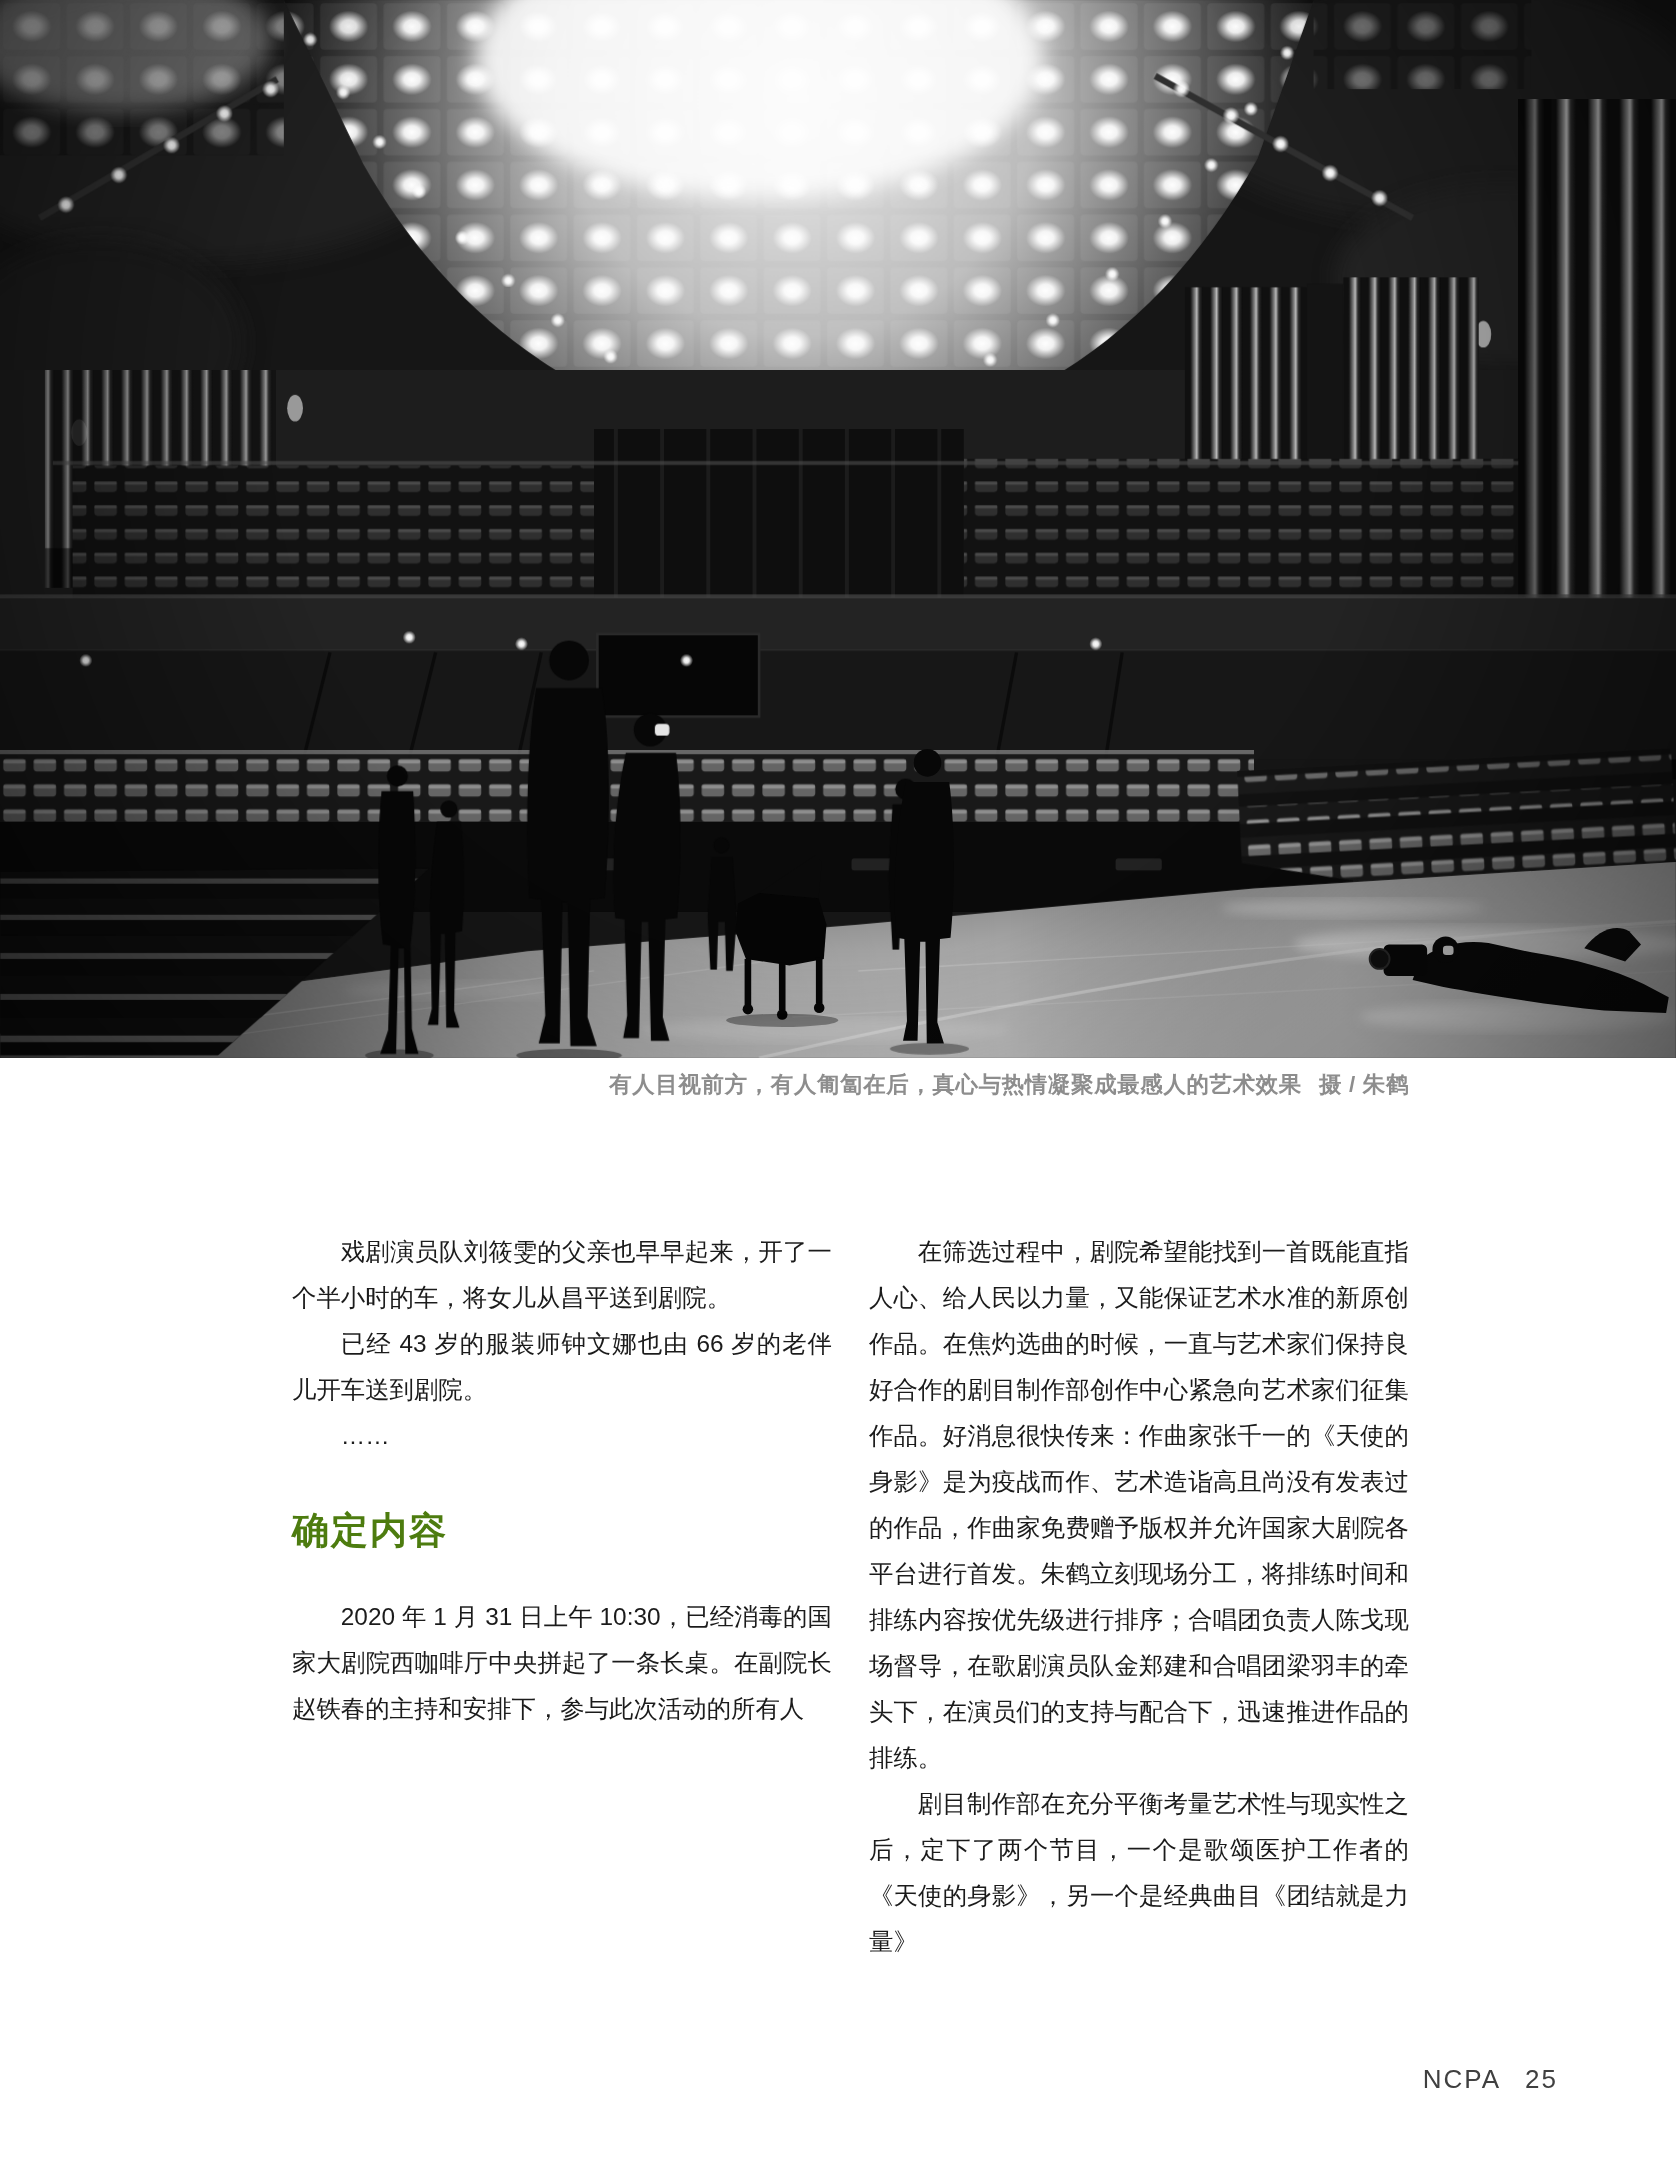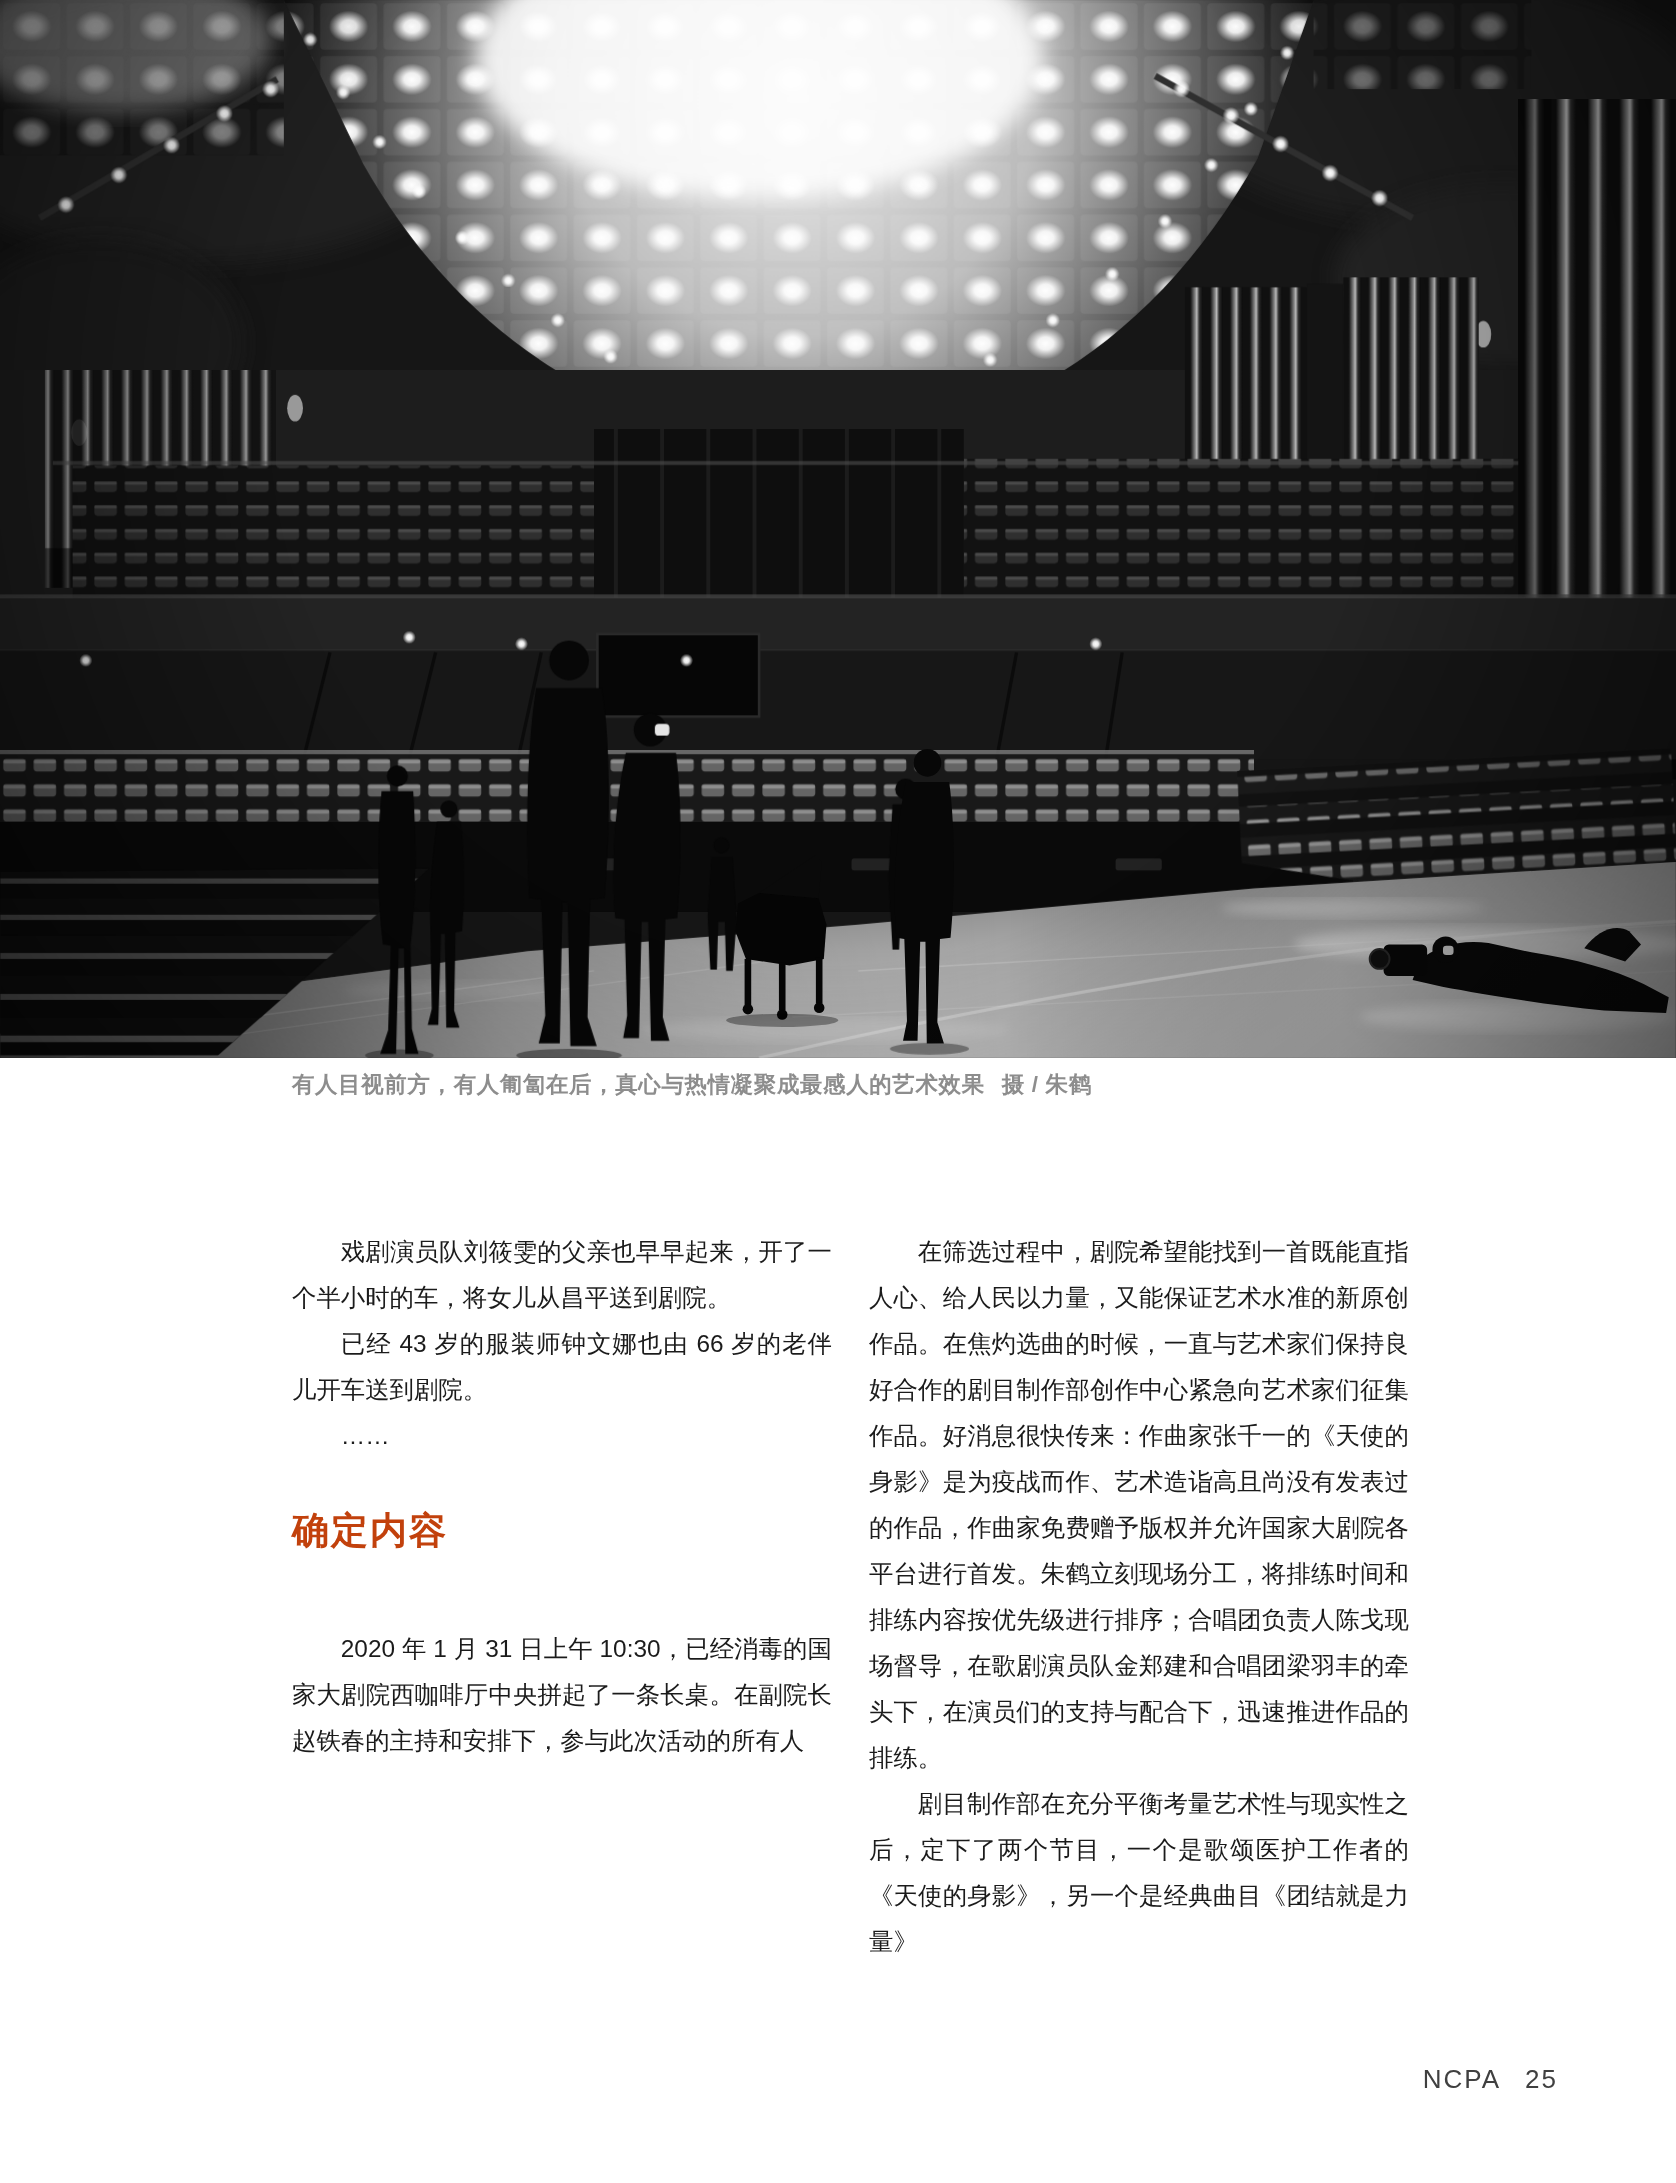--- a/index.html
+++ b/index.html
@@ -2,31 +2,31 @@
 <html style="font-size:10.6px"><head>
 <meta charset="utf-8">
 <style>
   html,body{margin:0;padding:0;background:#e8e8e8;}
   .page{position:relative;width:1676px;height:2183px;background:#ffffff;overflow:hidden;
         font-family:"Liberation Sans","DejaVu Sans",sans-serif;}
   
   .photo{position:absolute;left:0;top:0;width:1676px;height:1058px;margin:0;}
   .photo svg{display:block;width:100%;height:100%;}
   
-  .caption{position:absolute;left:292px;top:1070px;width:1117px;text-align:left;
+  .caption{position:absolute;left:292px;top:1070px;width:1117px;text-align:right;
            font-size:22.4px;line-height:30px;font-weight:bold;color:#8d8d8d;letter-spacing:0.7px;}
   .caption .credit{margin-left:17px;}
   
   .columns{position:absolute;left:292px;top:1229px;width:1117px;display:flex;gap:37px;
            color:#1b1b1b;font-size:24.4px;line-height:46px;text-align:justify;}
   .col{width:540px;}
   .col p{margin:0;text-indent:2em;}
   .col p.cont{text-indent:0;}
   .col h2{font-family:Liberation Serif, serif;font-size:37px;line-height:42px;
-          font-weight:bold;color:#c2410c;margin:51px 0 74px 0;letter-spacing:2px;text-indent:0;}
+          font-weight:bold;color:#4d7c0f;margin:51px 0 42px 0;letter-spacing:2px;text-indent:0;}
   
   .footer{position:absolute;top:2064px;right:118px;font-size:26px;color:#404040;letter-spacing:2px;}
   .footer .pageno{margin-left:24px;}
 </style>
 </head>
 <body>
 
 <div class="page">
 
   <figure class="photo">

